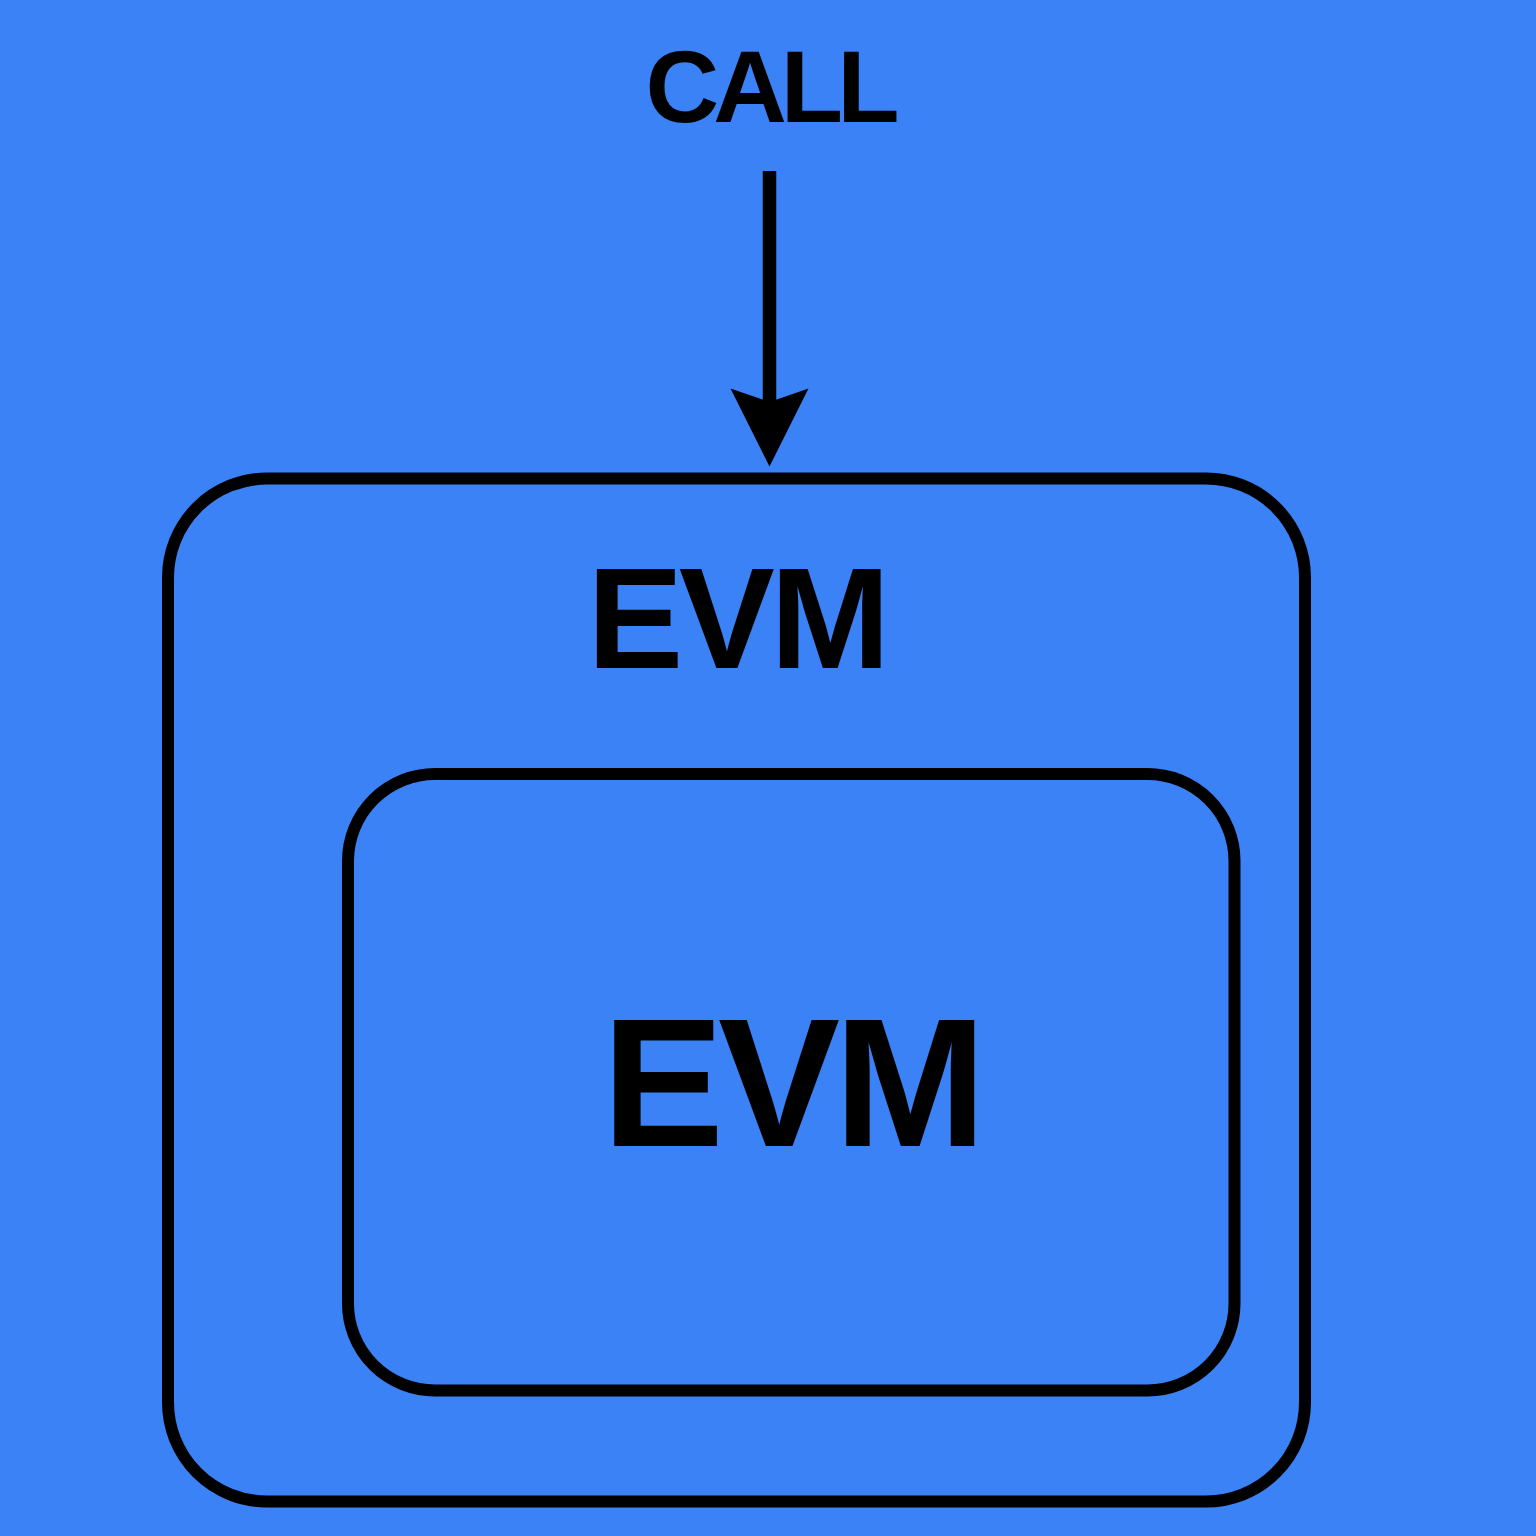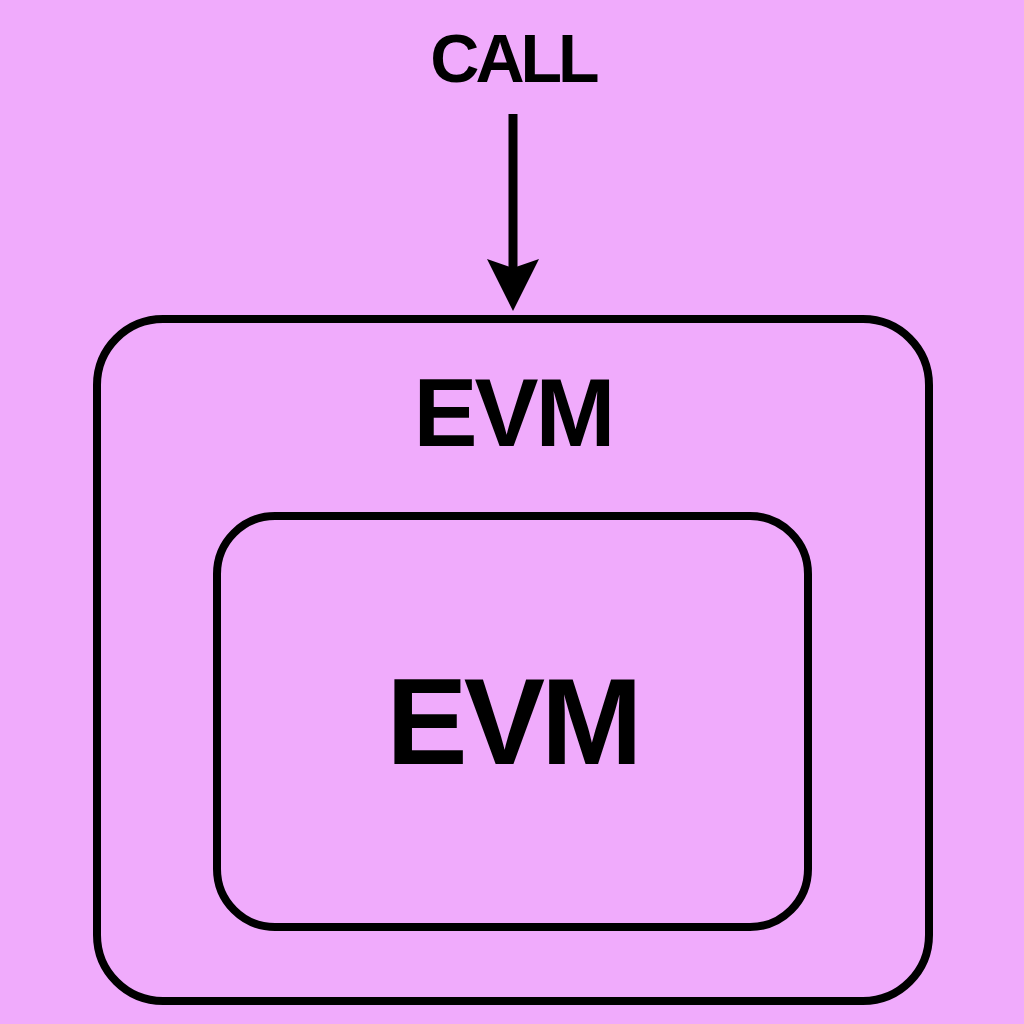--- a/index.html
+++ b/index.html
@@ -30,23 +30,23 @@
   }
   .call-arrow {
     position: absolute;
     left: 477px;
     top: 110px;
     width: 72px;
     height: 205px;
   }
   .outer-box {
     position: absolute;
-    left: 93px;
+    left: 108px;
     top: 315px;
-    width: 840px;
+    width: 766px;
     height: 690px;
     border-width: 8px;
     border-style: solid;
     border-radius: 70px;
     box-sizing: border-box;
   }
   .outer-box-label {
     position: absolute;
     left: 0;
     top: 42px;
@@ -74,21 +74,21 @@
   .inner-box-label {
     font-size: 122px;
     font-weight: bold;
     letter-spacing: -4px;
     line-height: 1;
   }
 </style>
 </head>
 <body>
 
-<div class="canvas" style="background-color: #f0abfc;">
+<div class="canvas" style="background-color: #3b82f6;">
 
   <div class="call-label" style="color: rgb(0, 0, 0);">CALL</div>
 
   <svg class="call-arrow" viewBox="0 0 72 205" xmlns="http://www.w3.org/2000/svg">
     <line x1="36" y1="4" x2="36" y2="162" stroke-width="9" stroke="#000000"></line>
     <polygon points="10,149 36,158 62,149 36,201" fill="#000000"></polygon>
   </svg>
 
   <div class="outer-box" style="border-color: rgb(0, 0, 0);">
 

